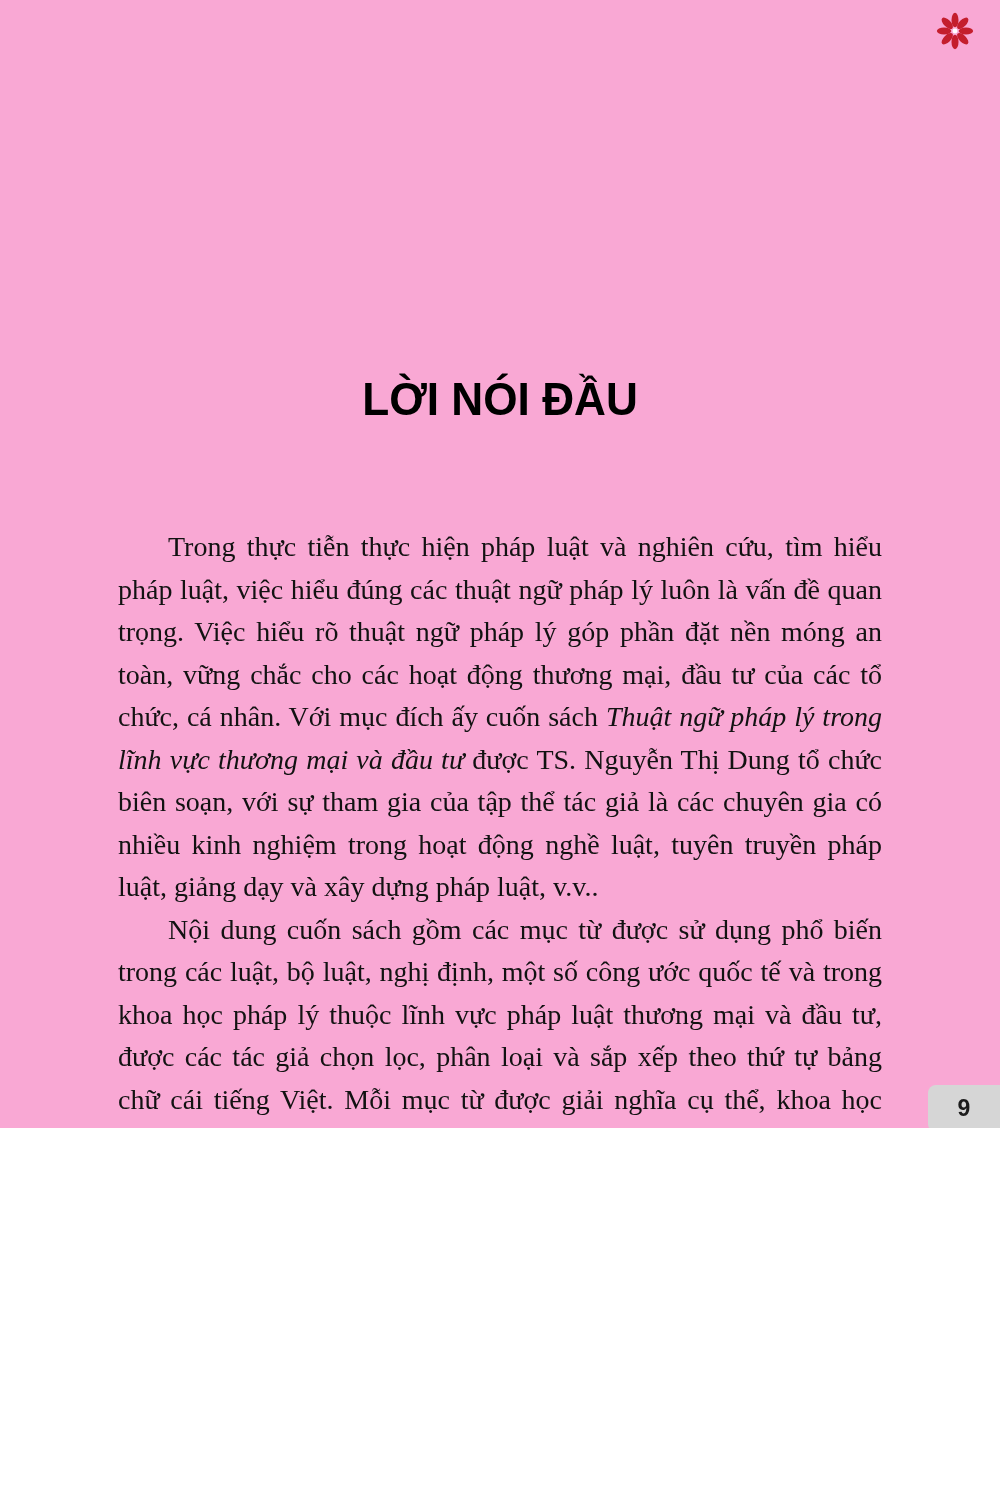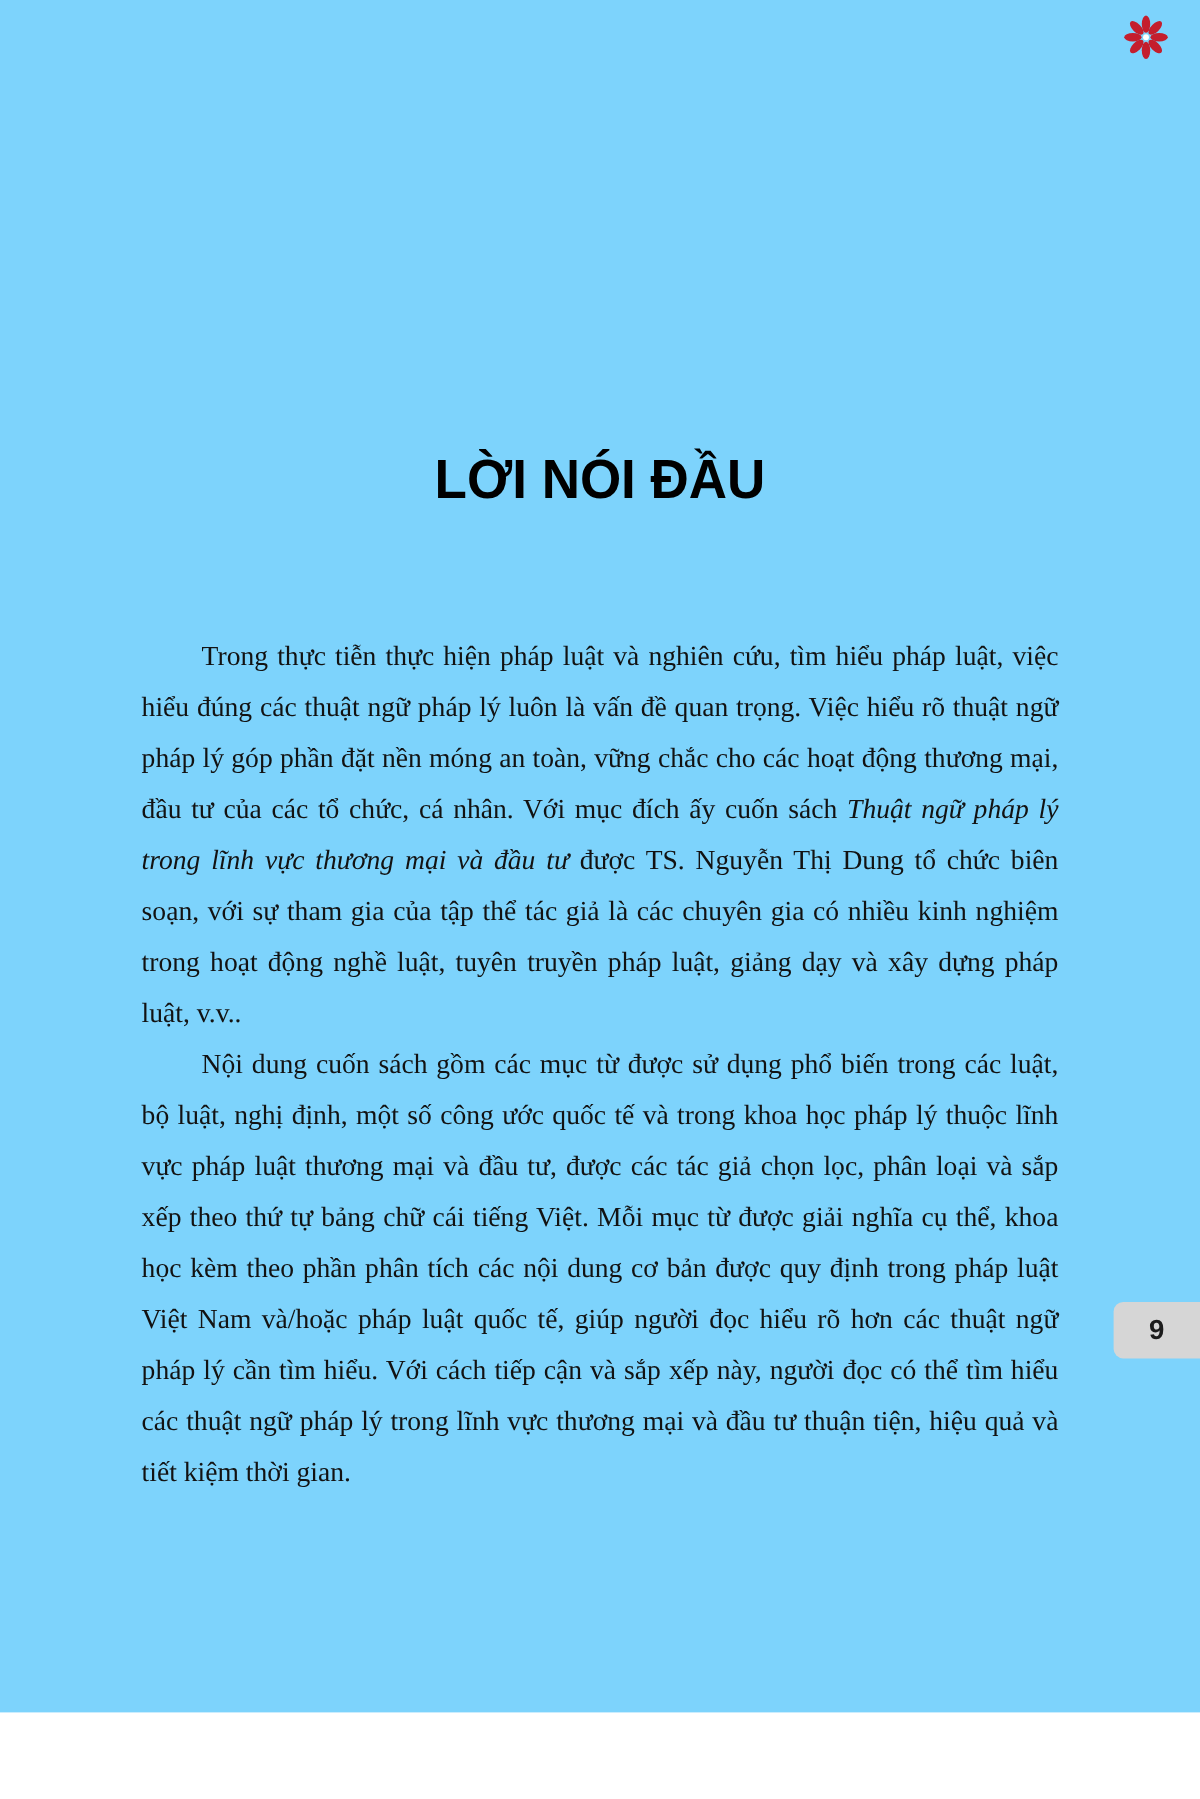--- a/index.html
+++ b/index.html
@@ -7,22 +7,22 @@
   body {
     width: 1000px;
     height: 1499px;
     font-family: "Liberation Serif", "DejaVu Serif", serif;
     position: relative;
     overflow: hidden;
   }
   .page {
     position: relative;
     width: 1000px;
-    height: 1427px;
-    background: #7dd3fc;
+    height: 1128px;
+    background: #f9a8d4;
     overflow: hidden;
   }
   .flower {
     position: absolute;
     top: 12px;
     right: 26px;
     width: 38px;
     height: 38px;
   }
   .chapter-title {
@@ -36,21 +36,21 @@
     font-size: 46px;
     letter-spacing: 0px;
     color: #000000;
     transform: scaleX(0.96);
   }
   .body-text {
     position: absolute;
     top: 526px;
     left: 118px;
     width: 764px;
-    font-size: 23px;
+    font-size: 28px;
     line-height: 42.5px;
     text-align: justify;
     color: #121212;
   }
   .body-text p {
     text-indent: 50px;
     margin: 0;
   }
   .book-title-italic {
     font-style: italic;

